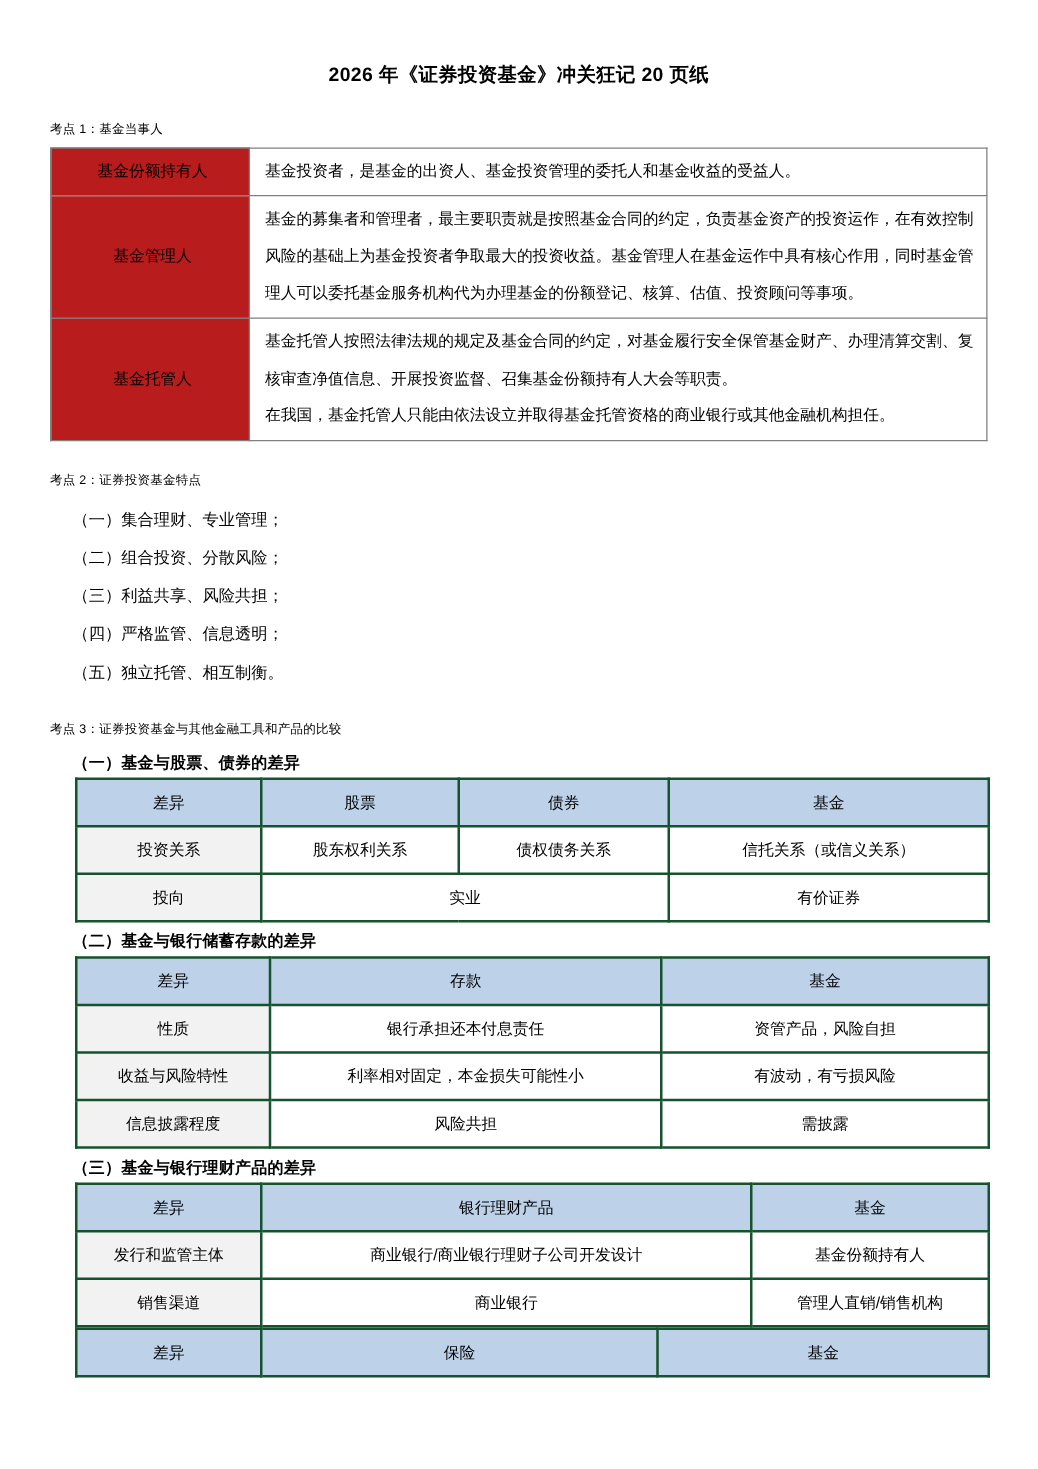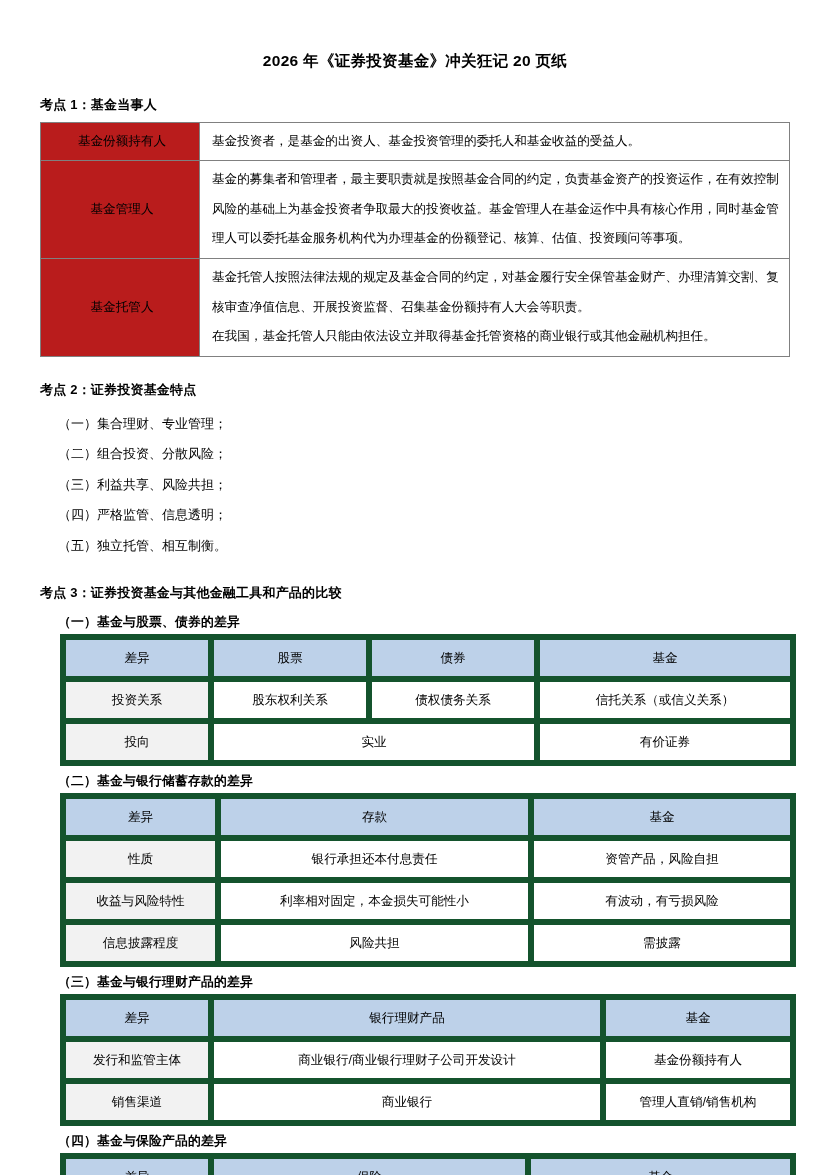--- a/index.html
+++ b/index.html
@@ -29,22 +29,22 @@
     font-size: 15.5px;
     font-weight: bold;
     letter-spacing: 0.3px;
     margin: 0;
     padding-top: 50px;
     line-height: 1.4;
   }
 
   
   .section-heading {
-    font-size: 13px;
-    font-weight: bold;
+    font-size: 10px;
+    font-weight: normal;
     margin: 0;
     padding-top: 24px;
     padding-bottom: 8px;
     letter-spacing: 0.2px;
   }
   .section-heading.tight { padding-top: 22px; }
 
   
   table.kb {
     border-collapse: collapse;
@@ -100,21 +100,21 @@
   
   table.cmp {
     border-collapse: collapse;
     width: 730px;
     margin-left: 20px;
     table-layout: fixed;
     font-size: 12.6px;
     line-height: 1.6;
   }
   table.cmp td {
-    border: 6px solid #14532d;
+    border: 2px solid #14532d;
     padding: 7px 4px;
     text-align: center;
     vertical-align: middle;
     height: 22px;
   }
   table.cmp tr.head td {
     background: #bdd1e9;
     font-weight: normal;
   }
   table.cmp td.rowhead {
@@ -248,21 +248,20 @@
         <td class="plain">基金份额持有人</td>
       </tr>
       <tr>
         <td class="rowhead">销售渠道</td>
         <td class="plain">商业银行</td>
         <td class="plain">管理人直销/销售机构</td>
       </tr>
     </tbody>
   </table>
 
-  <div class="sub-label">（四）基金与保险产品的差异</div>
   <table class="cmp">
     <colgroup>
       <col style="width:148px">
         <col style="width:317px">
         <col style="width:265px">
     </colgroup>
     <tbody>
       <tr class="head">
         <td>差异</td>
         <td>保险</td>

